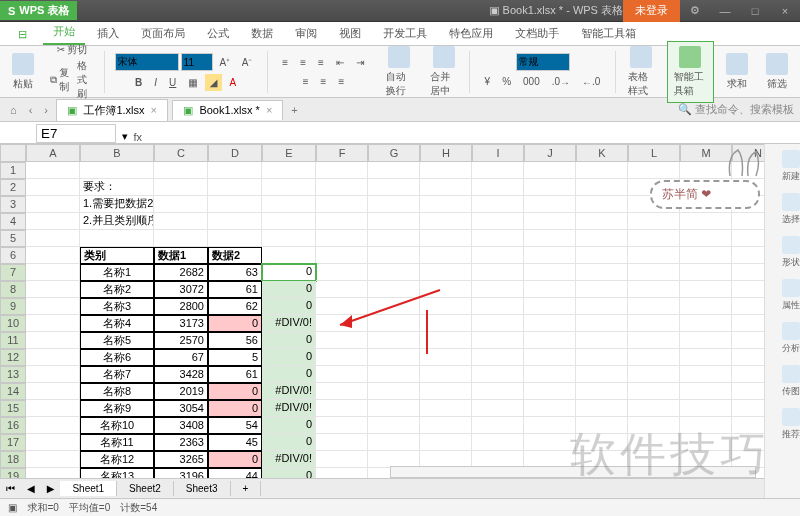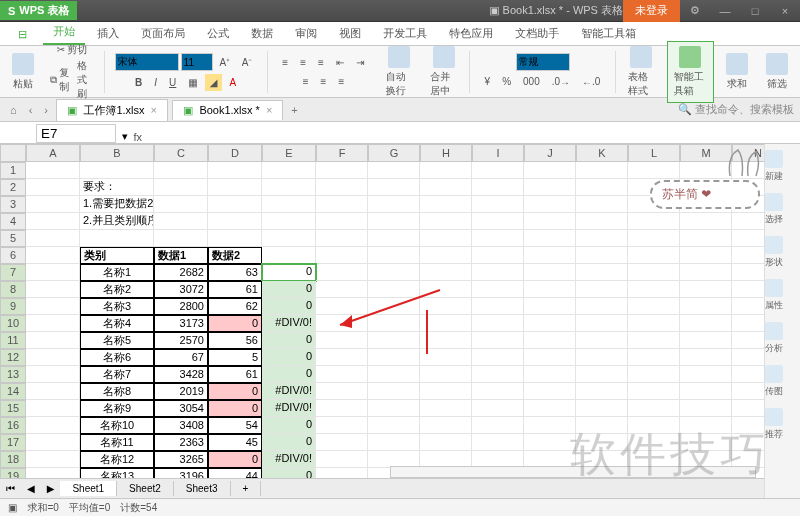--- a/index.html
+++ b/index.html
@@ -26,21 +26,21 @@
 .doctabs .nav{color:#777;padding:0 4px;cursor:pointer;}
 .doctabs .dtab{background:#fff;border:1px solid #c8c8c8;border-bottom:none;padding:3px 10px;display:flex;align-items:center;gap:6px;}
 .doctabs .dtab.active{background:#fff;}
 .doctabs .dtab .x{color:#999;}
 .doctabs .search{margin-left:auto;margin-right:6px;color:#888;}
 .fbar{height:22px;background:#fff;display:flex;align-items:flex-end;padding:0 6px;gap:6px;font-size:11px;border-bottom:1px solid #c8c8c8;}
 .fbar .namebox{width:80px;border:1px solid #ccc;padding:1px 4px;margin-left:30px;}
 .fbar .fx{color:#555;}
 .fbar .formula{flex:1;padding:1px 4px;}
 .gridwrap{position:absolute;top:144px;bottom:18px;left:0;right:36px;overflow:hidden;}
-.rightpanel{position:absolute;top:144px;right:0;width:36px;bottom:18px;background:#f4f4f4;border-left:1px solid #ddd;display:flex;flex-direction:column;align-items:flex-start;padding-top:6px;gap:10px;font-size:9px;color:#666;}
+.rightpanel{position:absolute;top:144px;right:0;width:36px;bottom:18px;background:#f4f4f4;border-left:1px solid #ddd;display:flex;flex-direction:column;align-items:flex-end;padding-top:6px;gap:10px;font-size:9px;color:#666;}
 .rightpanel .ritem{display:flex;flex-direction:column;align-items:center;gap:2px;cursor:pointer;}
 .rightpanel .ric{width:18px;height:18px;background:#dbe9f5;border-radius:2px;}
 .grid{display:grid;grid-template-columns:26px 54px 74px 54px 54px 54px repeat(9,52px);font-size:11px;}
 .grid .ch{background:#ececec;border:1px solid #c8c8c8;text-align:center;height:18px;line-height:16px;color:#555;}
 .grid .rh{background:#ececec;border:1px solid #c8c8c8;text-align:center;height:17px;line-height:15px;color:#555;}
 .grid .rh.sel{background:#d3e6cc;}
 .grid .cell{border-right:1px solid #e4e4e4;border-bottom:1px solid #e4e4e4;height:17px;line-height:15px;padding:0 3px;overflow:hidden;white-space:nowrap;}
 .grid .hd{font-weight:bold;text-align:left;border:1px solid #000;background:#fff;}
 .grid .b{border:1px solid #000;}
 .grid .bc{text-align:center;}

